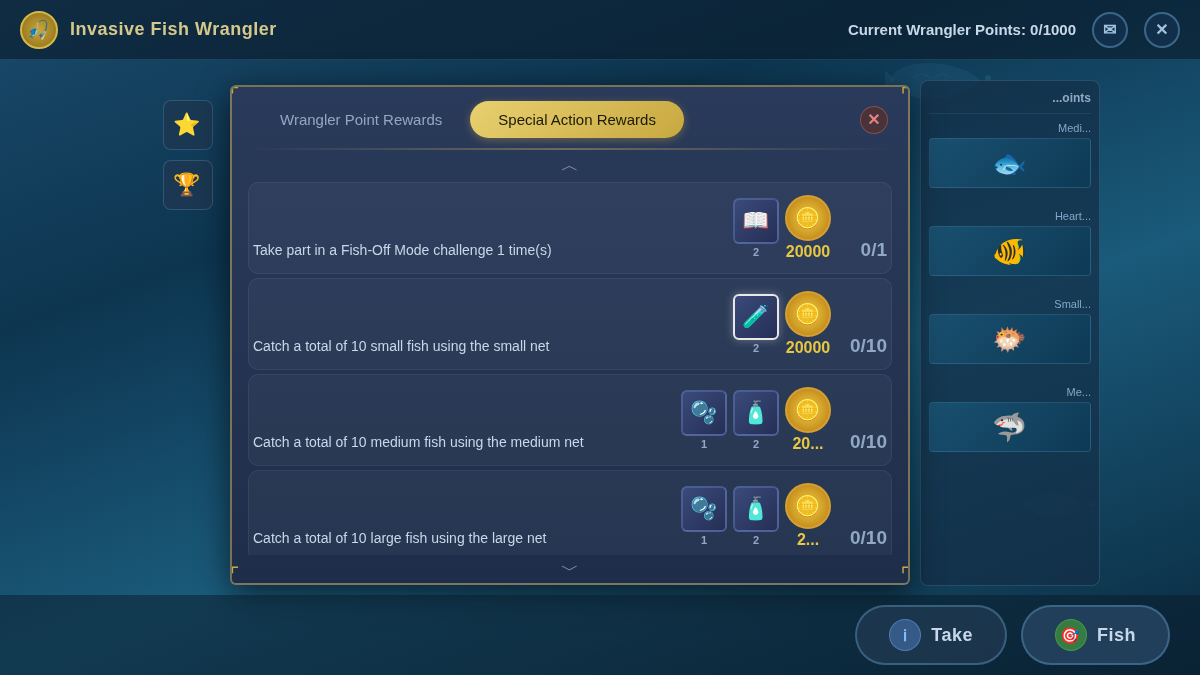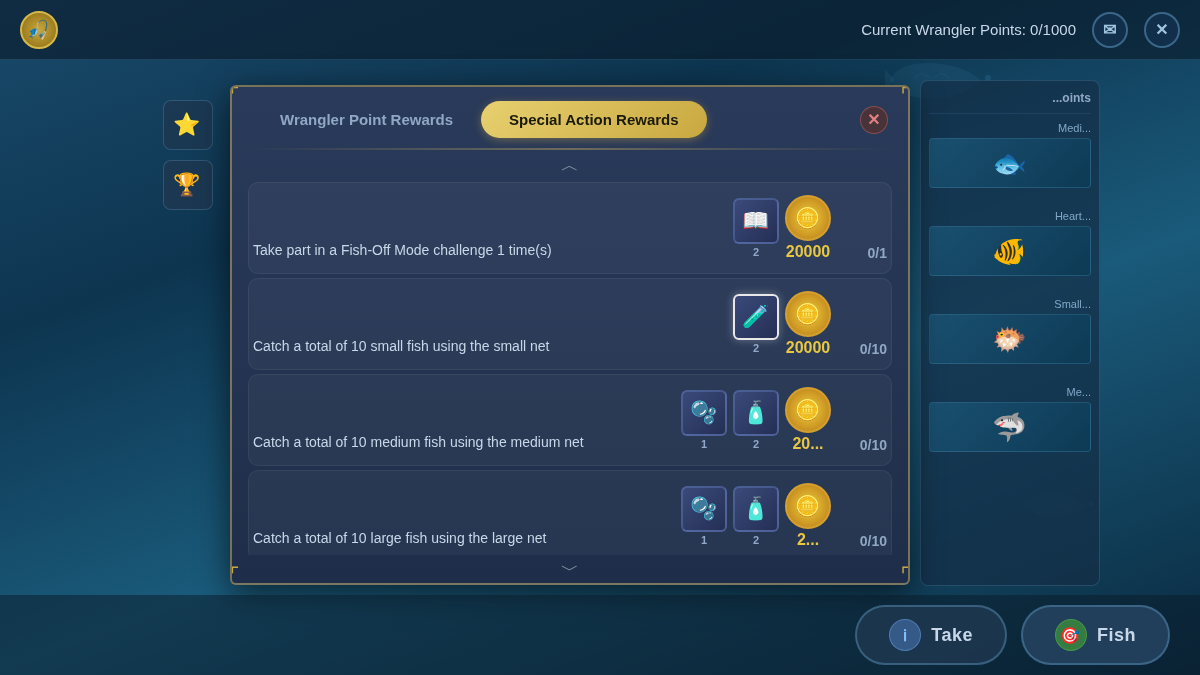--- a/index.html
+++ b/index.html
@@ -77,21 +77,21 @@
 
     .top-bar-right {
       display: flex;
       align-items: center;
       gap: 16px;
     }
 
     .wrangler-points {
       color: #c8d8e8;
       font-size: 15px;
-      font-weight: 400;
+      font-weight: 700;
     }
 
     .top-btn {
       width: 36px;
       height: 36px;
       border-radius: 50%;
       border: 2px solid rgba(100, 160, 200, 0.5);
       background: rgba(20, 50, 80, 0.7);
       color: #a0c4e0;
       display: flex;
@@ -181,21 +181,21 @@
       align-items: center;
       padding: 14px 20px 0 20px;
       gap: 0;
       position: relative;
     }
 
     .tab-btn {
       padding: 10px 28px;
       border-radius: 20px;
       font-size: 15px;
-      font-weight: 700;
+      font-weight: 400;
       cursor: pointer;
       transition: all 0.2s;
       border: none;
       outline: none;
     }
 
     .tab-btn.inactive {
       background: transparent;
       color: #90a8c4;
     }
@@ -335,21 +335,21 @@
     }
 
     .reward-gold-count {
       color: #e8c840;
       font-size: 16px;
       font-weight: 700;
     }
 
     .reward-progress {
       color: #90a8c4;
-      font-size: 14px;
+      font-size: 19px;
       font-weight: 600;
       min-width: 40px;
       text-align: right;
     }
 
     
     .bottom-bar {
       position: absolute;
       bottom: 0;
       left: 0;
@@ -460,20 +460,21 @@
   <path d="M65 20 C50 5, 15 3, 8 20 C15 37, 50 37, 65 20Z" fill="rgba(80,160,200,0.2)"></path>
   <circle cx="71" cy="19" r="2.5" fill="rgba(100,200,240,0.3)"></circle>
   <path d="M3 13 L10 20 L3 27Z" fill="rgba(80,160,200,0.25)"></path>
 </svg>
 
 <div class="top-bar">
   <div class="top-bar-left">
     <div class="game-icon">
       <span>🎣</span>
     </div>
+    <span class="game-title">Invasive Fish Wrangler</span>
   </div>
   <div class="top-bar-right">
     <span class="wrangler-points">Current Wrangler Points: 0/1000</span>
     <div class="top-btn">
       <span>✉</span>
     </div>
     <div class="top-btn">
       <span>✕</span>
     </div>
   </div>

